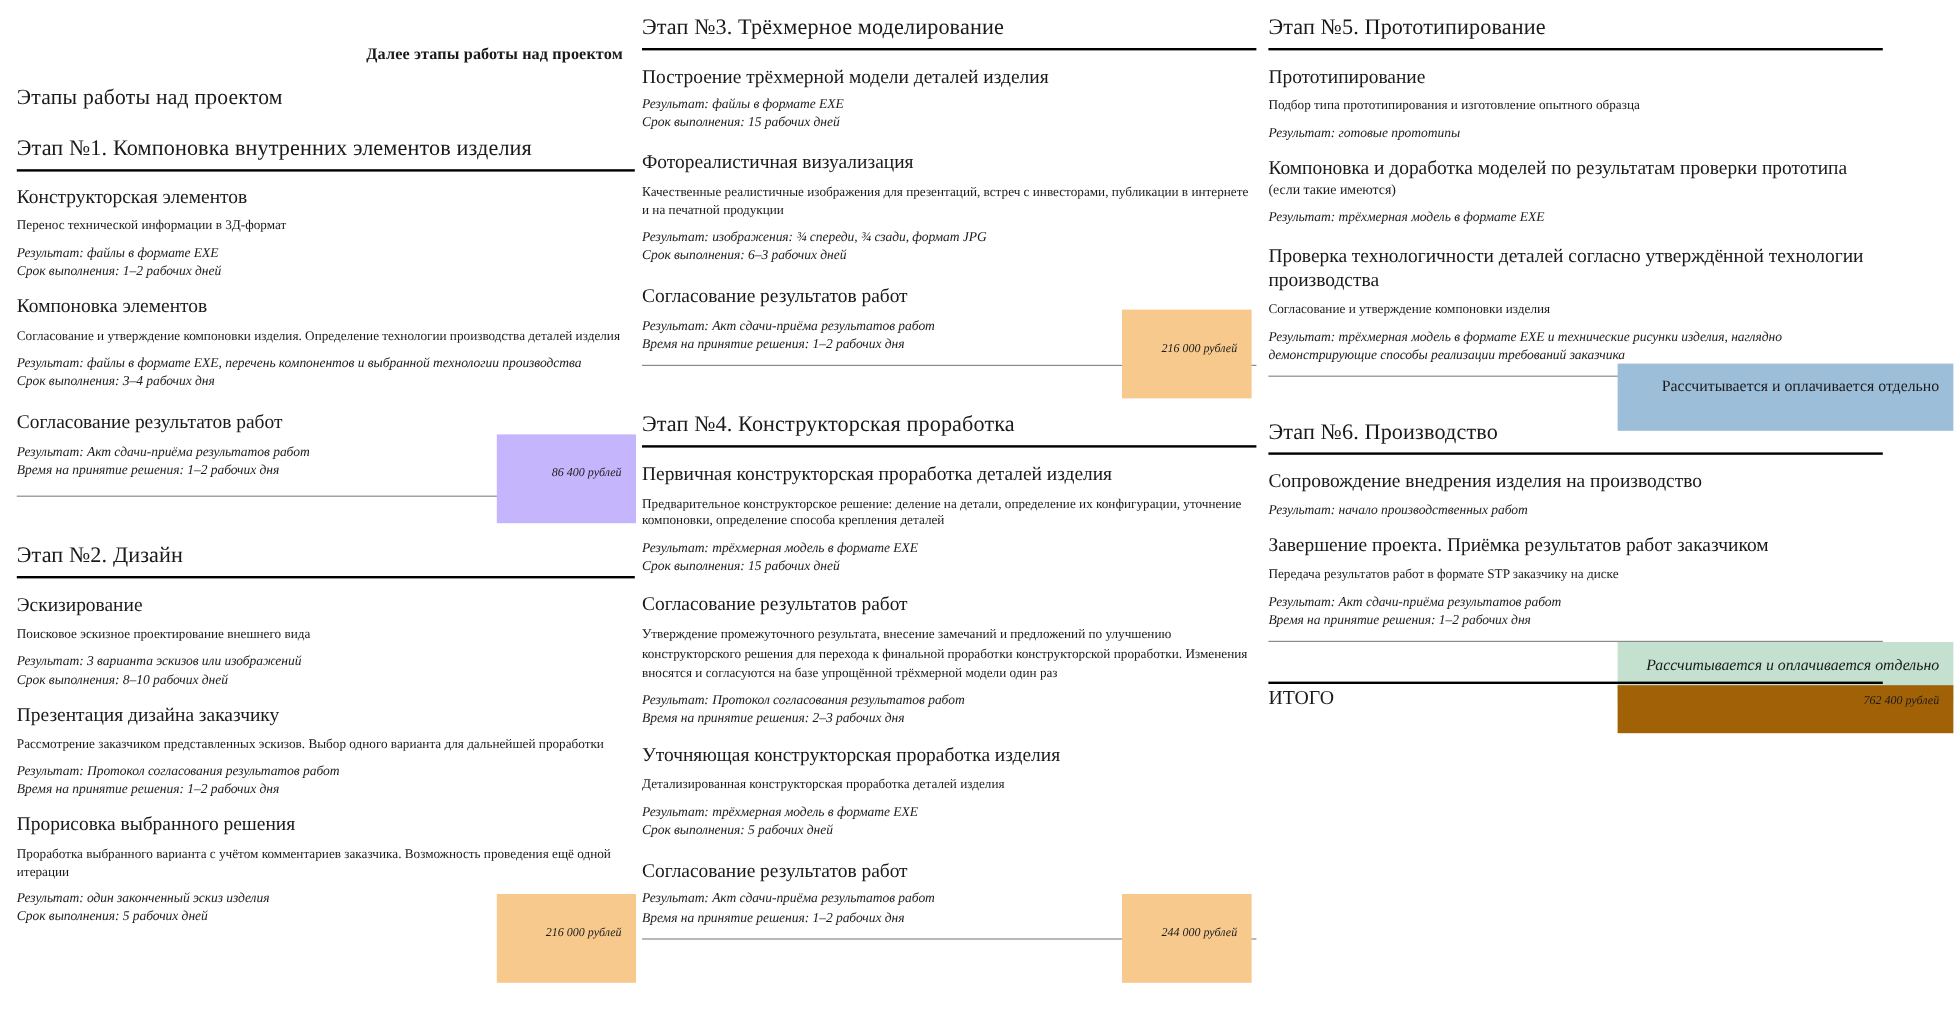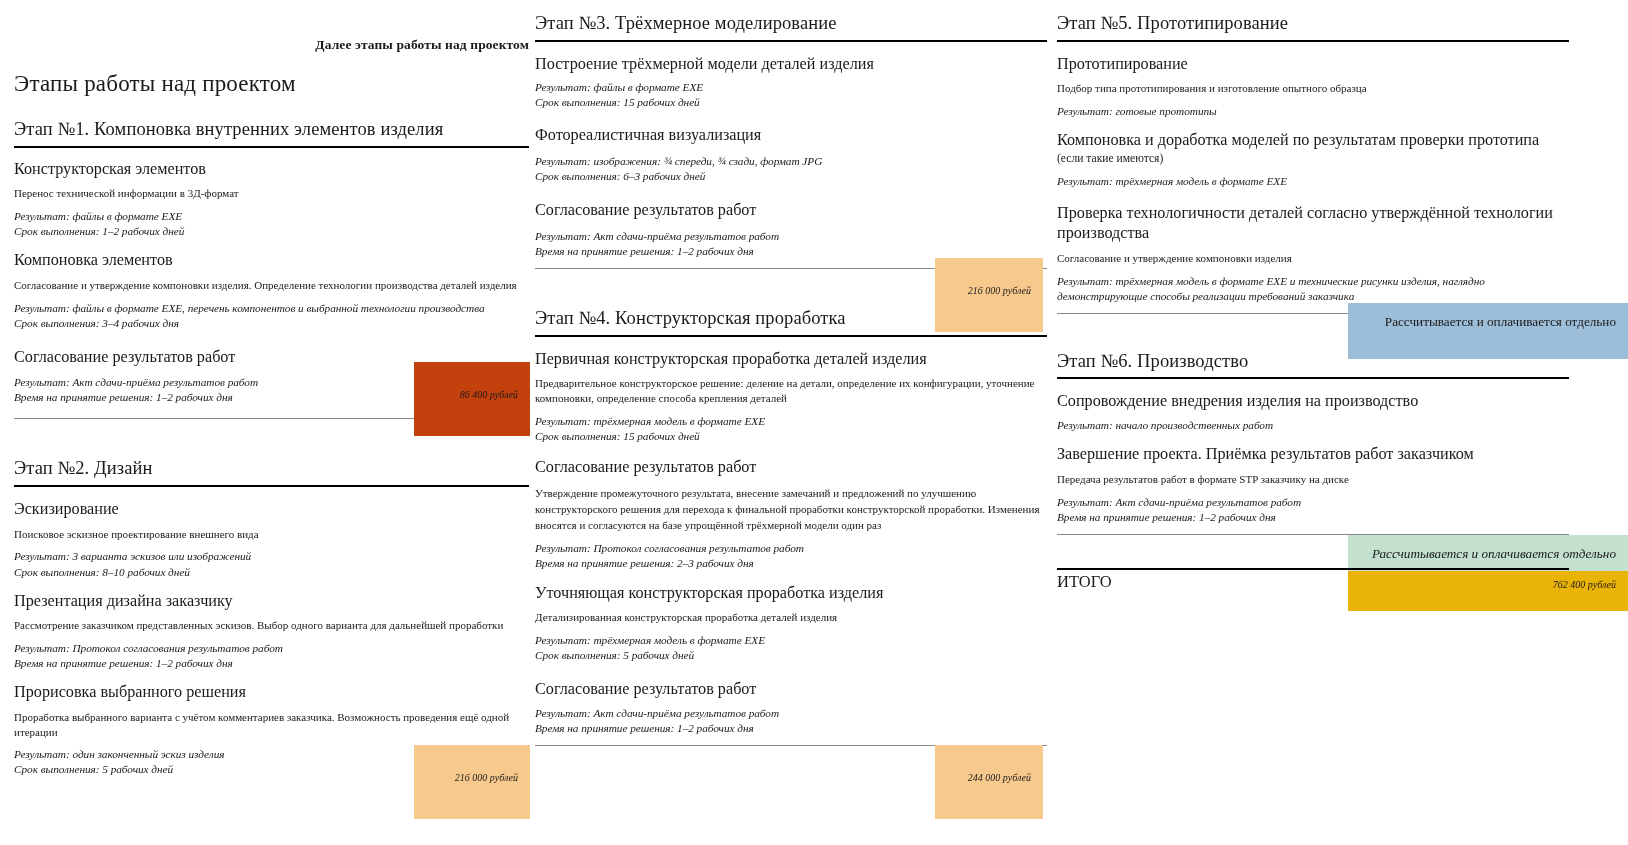--- a/index.html
+++ b/index.html
@@ -23,25 +23,25 @@
   }
   #col1 { left: 14px;   width: 515px; }
   #col2 { left: 535px;  width: 512px; }
   #col3 { left: 1057px; width: 512px; }
 
   
   .kicker {
     text-align: right;
     font-size: 13.5px;
     font-weight: bold;
-    margin: 37px 0 0 0;
+    margin: 37px 10px 0 0;
     letter-spacing: .1px;
   }
   .doc-title {
-    font-size: 23px;
+    font-size: 18px;
     font-weight: normal;
     margin: 18px 0 0 0;
     letter-spacing: .2px;
   }
 
   
   .stage {
     font-size: 18.5px;
     font-weight: normal;
     margin: 21px 0 0 0;
@@ -205,20 +205,21 @@
     <div class="rule-thick"></div>
 
     <div class="task" style="margin-top:13px">
       <div class="task-title">Построение трёхмерной модели деталей изделия</div>
       <div class="meta tight">Результат: файлы в формате EXE</div>
       <div class="meta" style="margin-top:0">Срок выполнения: 15 рабочих дней</div>
     </div>
 
     <div class="task" style="margin-top:16px">
       <div class="task-title">Фотореалистичная визуализация</div>
+      <div class="task-desc">Качественные реалистичные изображения для презентаций, встреч с инвесторами, публикации в интернете и на печатной продукции</div>
       <div class="meta">Результат: изображения: ¾ спереди, ¾ сзади, формат JPG</div>
       <div class="meta" style="margin-top:0">Срок выполнения: 6–3 рабочих дней</div>
     </div>
 
     <div class="task" style="margin-top:17px">
       <div class="task-title">Согласование результатов работ</div>
       <div class="meta">Результат: Акт сдачи-приёма результатов работ</div>
       <div class="meta" style="margin-top:0">Время на принятие решения: 1–2 рабочих дня</div>
     </div>
 
@@ -304,21 +305,21 @@
       <div class="task-desc">Передача результатов работ в формате STP заказчику на диске</div>
       <div class="meta">Результат: Акт сдачи-приёма результатов работ</div>
       <div class="meta" style="margin-top:0">Время на принятие решения: 1–2  рабочих дня</div>
     </div>
 
     <div class="stage-foot small"></div>
     <div class="rule-thin"></div>
   </section>
 </div>
 
-<div class="chip" id="chip-stage1" style="background:#c2410c">
+<div class="chip" id="chip-stage1" style="background:#c4b5fd">
   <div class="chip-inner">86 400 рублей</div>
 </div>
 
 <div class="chip" id="chip-stage2" style="background:#F7C98D">
   <div class="chip-inner">216 000 рублей</div>
 </div>
 
 <div class="chip" id="chip-stage3" style="background:#F7C98D">
   <div class="chip-inner">216 000 рублей</div>
 </div>
@@ -330,15 +331,15 @@
 <div class="chip note" id="chip-stage5" style="background:#9DBED9; font-style:normal">
   <div class="chip-inner">Рассчитывается и оплачивается отдельно</div>
 </div>
 
 <div class="chip note" id="chip-stage6" style="background:#C3E1CE">
   <div class="chip-inner">Рассчитывается и оплачивается отдельно</div>
 </div>
 
 <div class="total-rule" style="top:568px"></div>
 <div class="total-label">ИТОГО</div>
-<div class="chip total-amt" id="chip-total" style="background:#eab308">
+<div class="chip total-amt" id="chip-total" style="background:#a16207">
   <div class="chip-inner">762 400 рублей</div>
 </div>
 
 </body></html>

